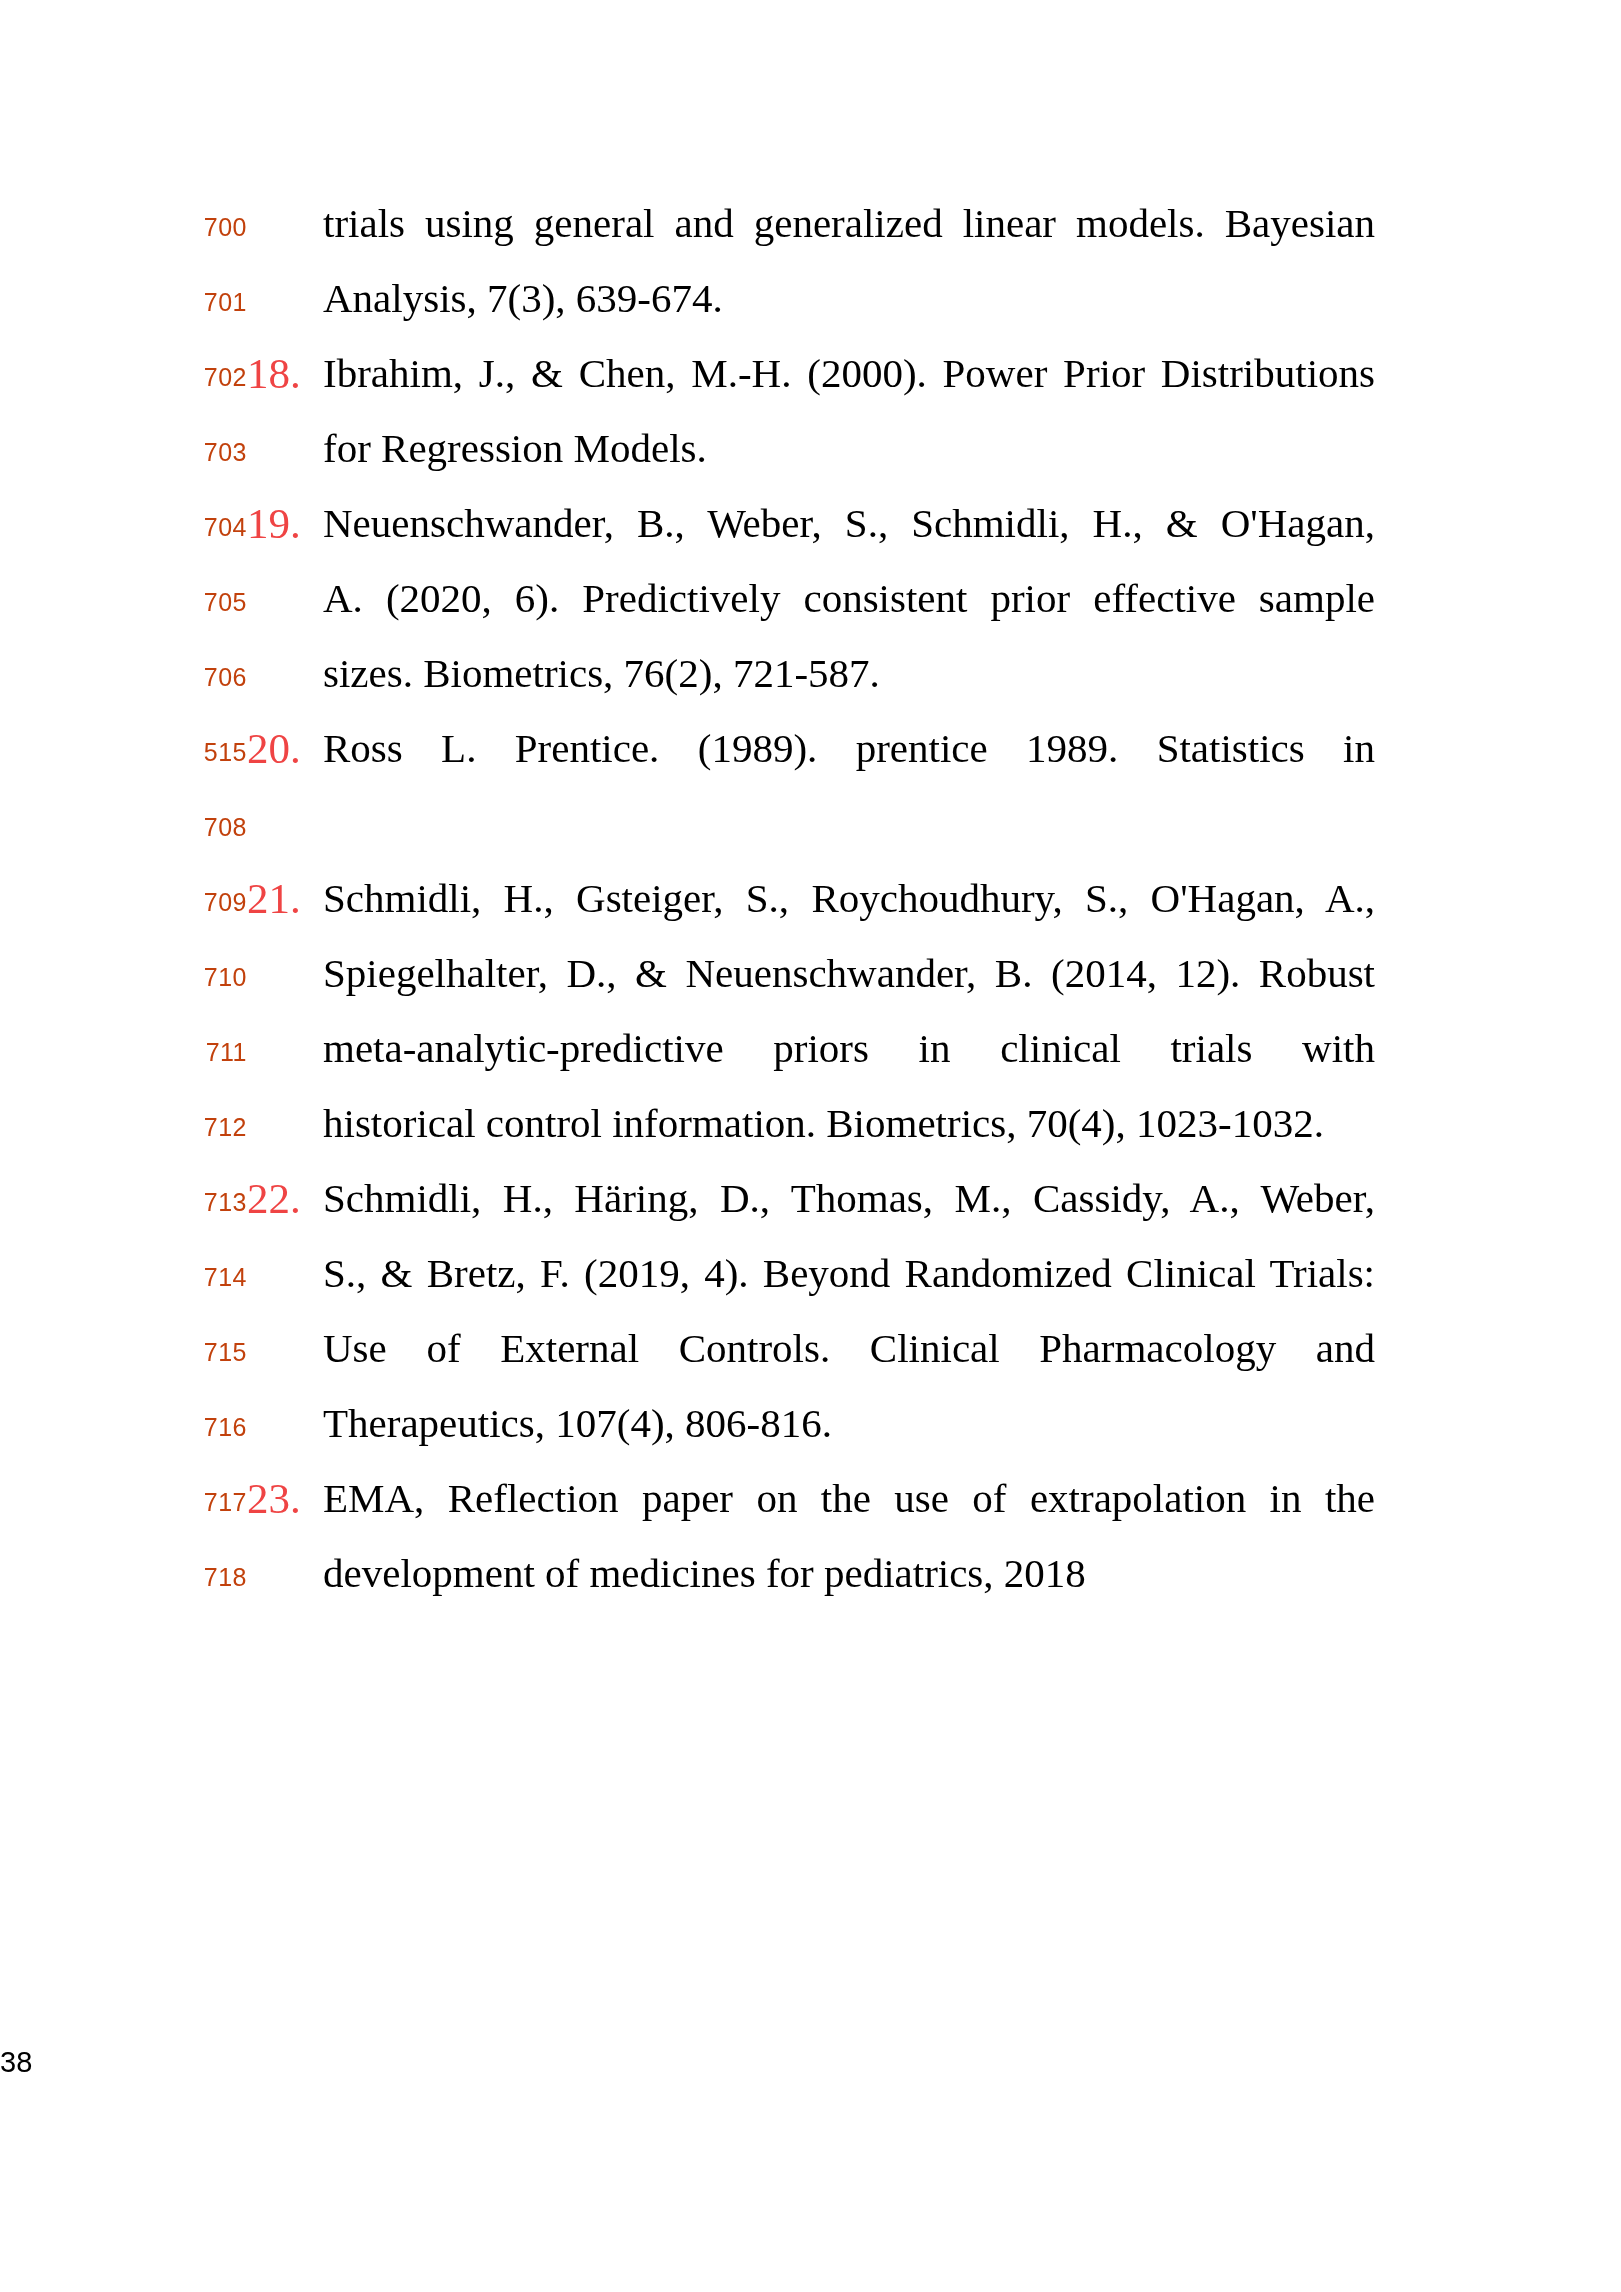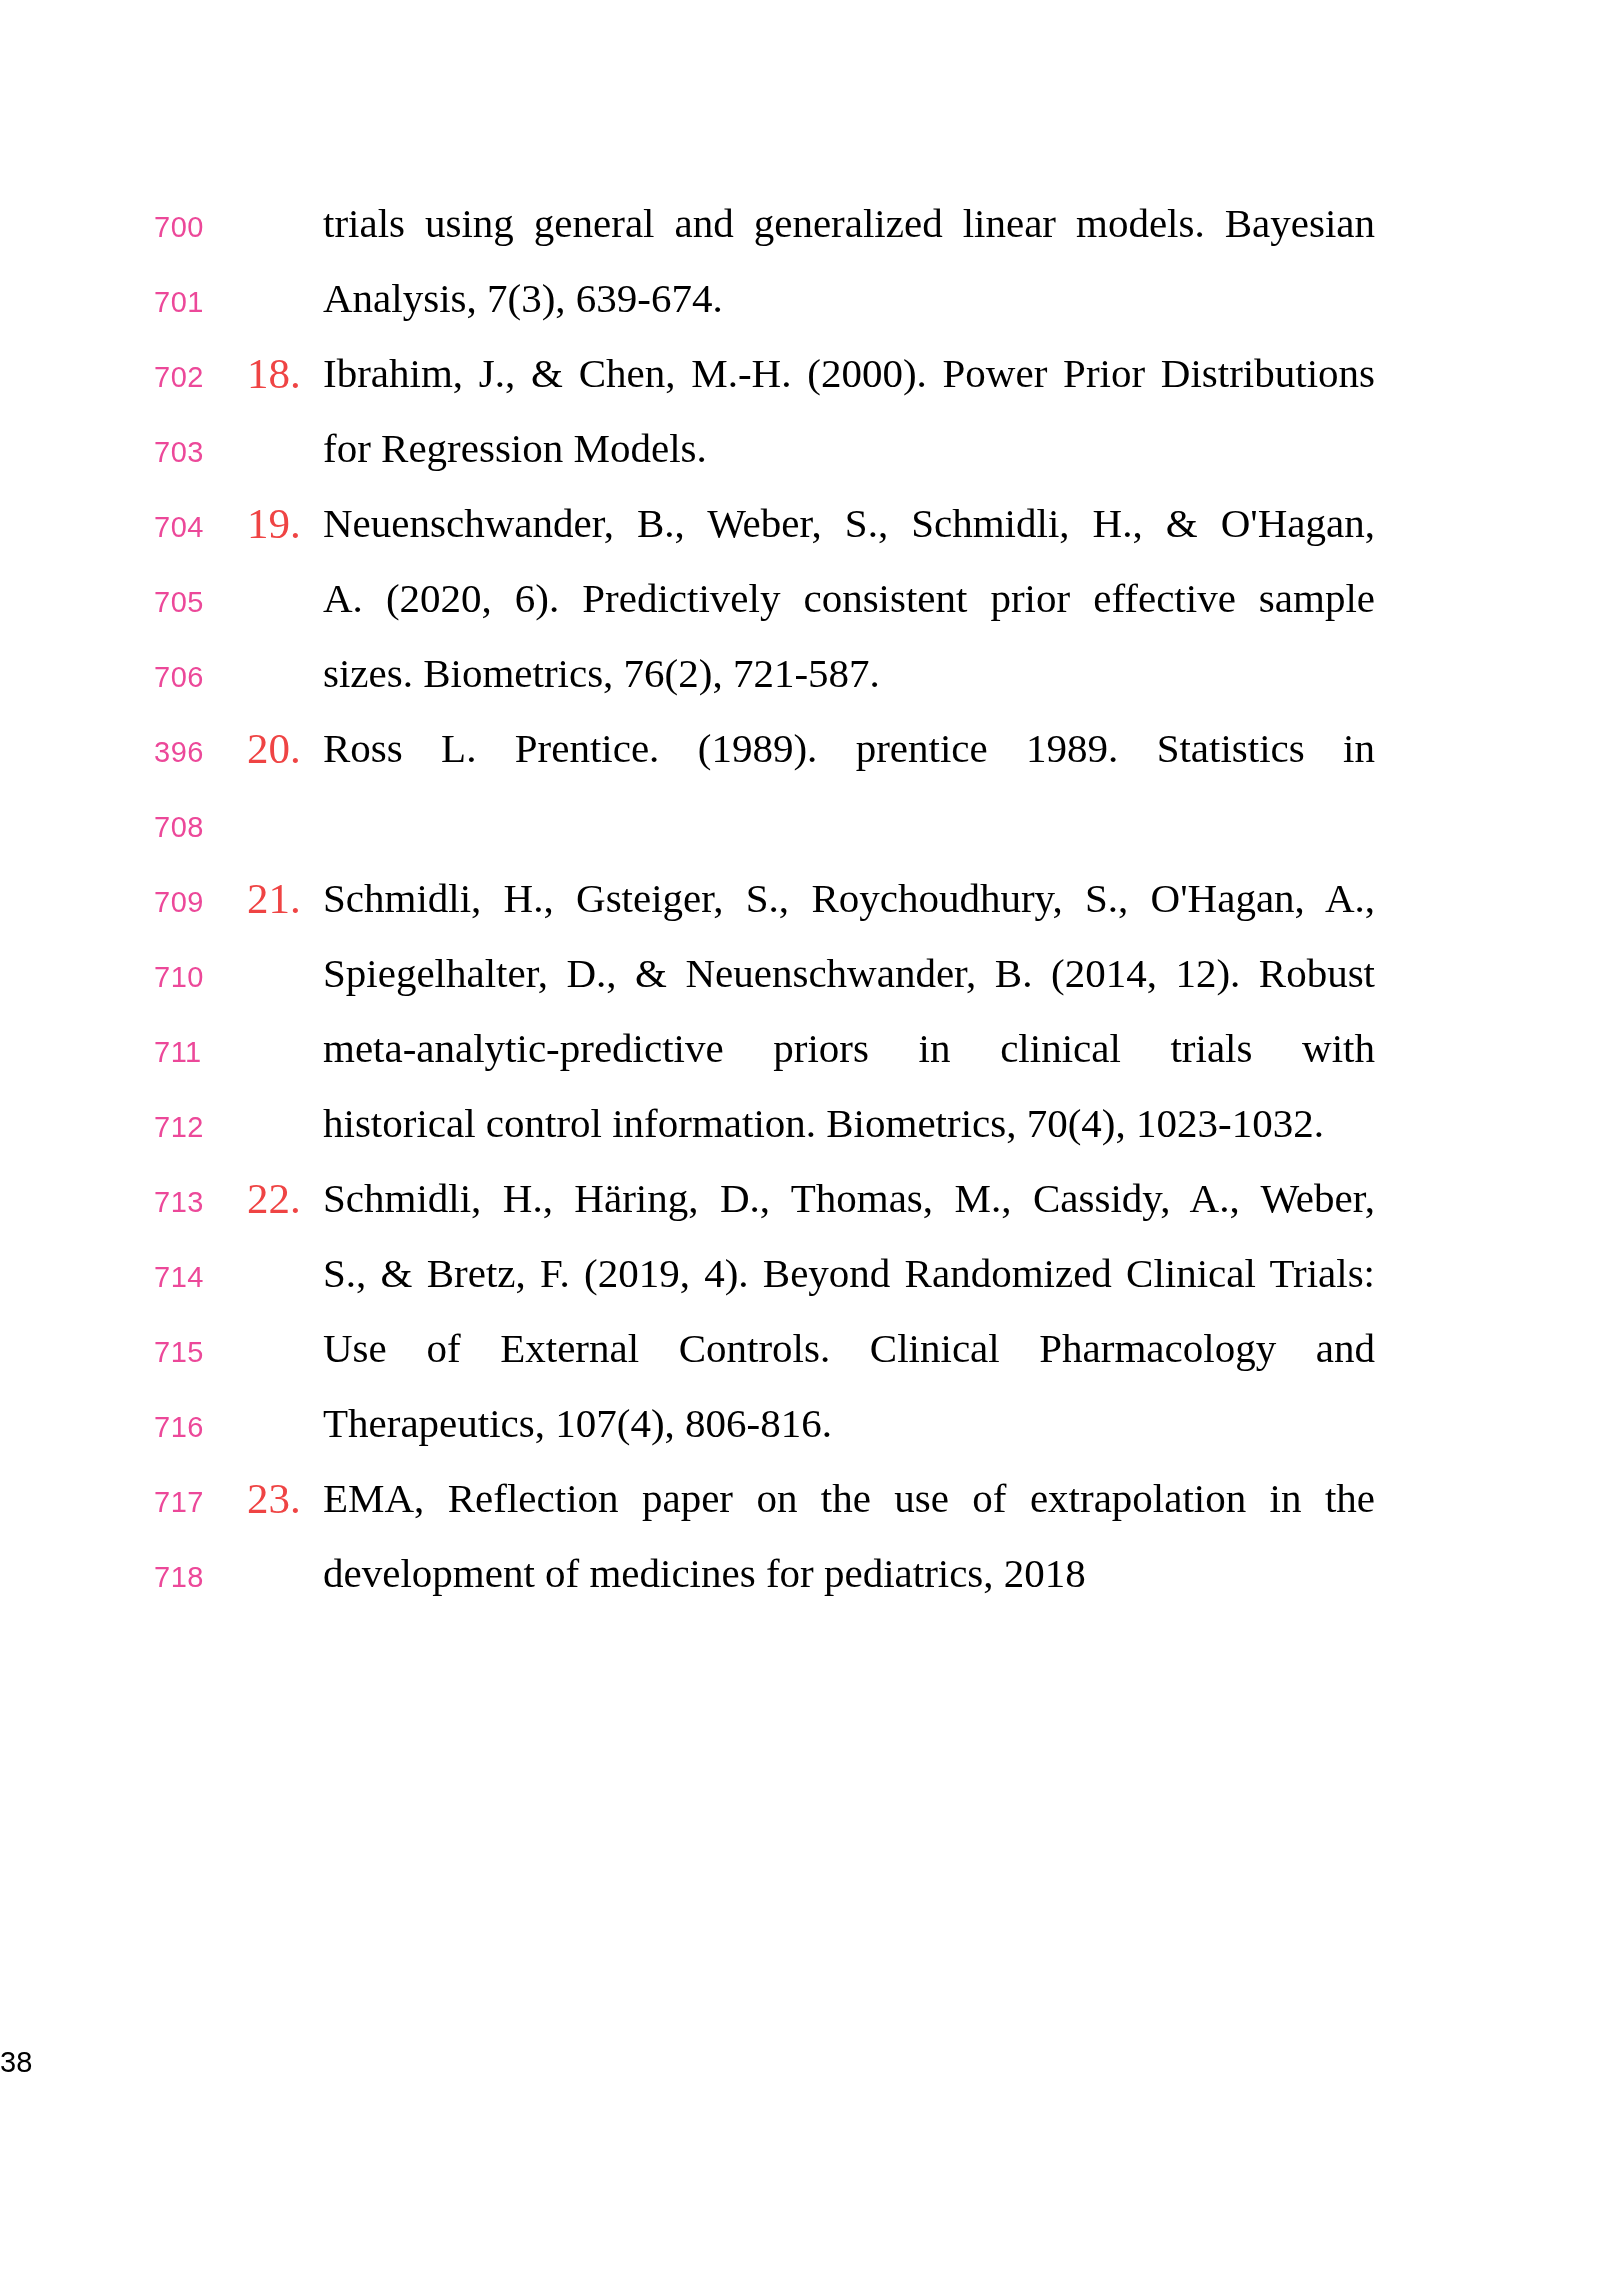--- a/index.html
+++ b/index.html
@@ -27,23 +27,24 @@
     height: 75px;
   }
   .lineno {
     position: absolute;
     left: 154px;
     top: 4.3px;
     width: 93px;
     height: 75px;
     line-height: 75px;
     font-family: "Liberation Sans", sans-serif;
-    font-size: 29px;
-    color: #ec4899;
+    font-size: 25px;
+    color: #c2410c;
     letter-spacing: 0.5px;
+    text-align: right;
   }
   .marker {
     position: absolute;
     left: 247px;
     top: 0;
     width: 76px;
     height: 75px;
     line-height: 75px;
     font-size: 43px;
     color: #ef4444;
@@ -112,21 +113,21 @@
         <span class="lineno">705</span>
         <span class="marker"></span>
         <span class="reftext justify">A. (2020, 6). Predictively consistent prior effective sample</span>
       </div>
       <div class="line">
         <span class="lineno">706</span>
         <span class="marker"></span>
         <span class="reftext">sizes. Biometrics, 76(2), 721-587.</span>
       </div>
       <div class="line">
-        <span class="lineno">396</span>
+        <span class="lineno">515</span>
         <span class="marker">20.</span>
         <span class="reftext justify">Ross L. Prentice. (1989). prentice 1989. Statistics in</span>
       </div>
       <div class="line">
         <span class="lineno">708</span>
         <span class="marker"></span>
       </div>
       <div class="line">
         <span class="lineno">709</span>
         <span class="marker">21.</span>

